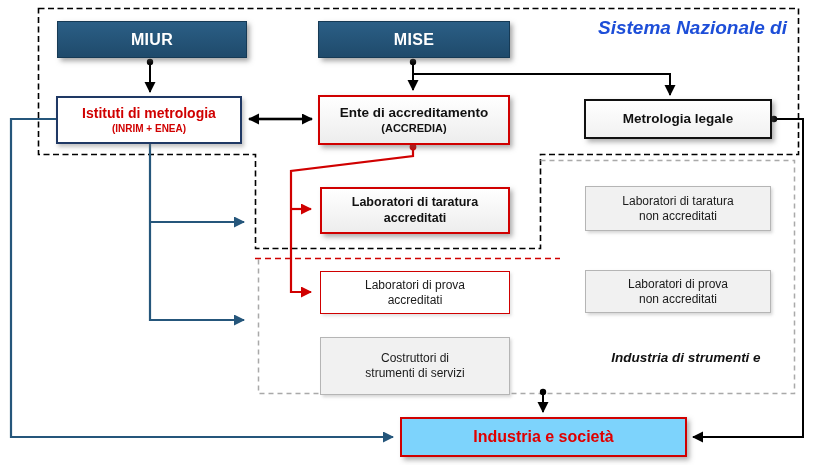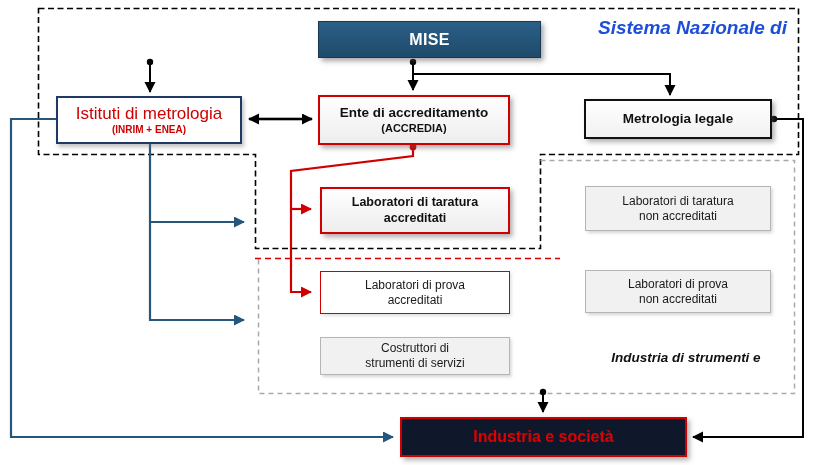--- a/index.html
+++ b/index.html
@@ -15,35 +15,35 @@
   .lnR  { fill:none; stroke:#d00000; stroke-width:2.2; }
   .lnB  { fill:none; stroke:#25567B; stroke-width:2.2; }
 
   .box { position:absolute; display:flex; flex-direction:column; justify-content:center;
          align-items:center; text-align:center; line-height:1.25; }
   .hdr { background:linear-gradient(180deg,#2b5f86,#1f4a6b); color:#ffffff; font-weight:700;
          font-size:16px; letter-spacing:.3px; border:1px solid #163a55;
          box-shadow:2.5px 3px 5px rgba(90,90,90,.55); }
   .istituti { background:#ffffff; border:2px solid #1F3864; color:#d00000;
          box-shadow:2px 2.5px 4px rgba(120,120,120,.45); }
-  .istituti .l1 { font-weight:400; font-size:17px; }
+  .istituti .l1 { font-weight:700; font-size:14px; }
   .istituti .l2 { font-weight:700; font-size:10px; }
   .redstrong { background:linear-gradient(180deg,#ffffff,#ededed); border:2.5px solid #d00000;
          color:#111111; box-shadow:2.5px 3px 5px rgba(90,90,90,.5); }
   .redstrong .l1 { font-weight:700; font-size:13.5px; }
   .redstrong .l2 { font-weight:700; font-size:11px; }
   .redstrong.eq .l1, .redstrong.eq .l2 { font-size:12.5px; }
   .blackbox { background:linear-gradient(180deg,#ffffff,#f1f1f1); border:2px solid #111111;
          color:#111111; font-weight:700; font-size:13.5px;
          box-shadow:2.5px 3px 5px rgba(90,90,90,.5); }
   .graybox { background:#f1f1f1; border:1px solid #b5b5b5; color:#1a1a1a; font-size:12px;
          box-shadow:1.5px 2px 3px rgba(150,150,150,.4); }
   .redthin { background:#ffffff; border:1.5px solid #d00000; color:#1a1a1a; font-size:12px;
          box-shadow:1.5px 2px 3px rgba(150,150,150,.3); }
-  .industria { background:#0f172a; border:2px solid #d00000; color:#e00000; font-weight:700;
+  .industria { background:#7dd3fc; border:2px solid #d00000; color:#e00000; font-weight:700;
          font-size:16px; box-shadow:2.5px 3px 5px rgba(90,90,90,.5); }
   .sys-title { position:absolute; color:#1d4ed8; font-weight:700; font-style:italic;
          font-size:19px; text-align:left; line-height:1.25; }
   .fornitori { position:absolute; color:#111111; font-weight:700; font-style:italic;
          font-size:13.5px; text-align:center; line-height:1.3; }
 </style>
 </head>
 <body>
 
 <div class="canvas">
@@ -87,22 +87,25 @@
 
     <path class="lnB" d="M56,119 H11 V437 H393" marker-end="url(#mb)"></path>
     <path class="lnB" d="M150,144 V320 H244" marker-end="url(#mb)"></path>
     <path class="lnB" d="M150,222 H244" marker-end="url(#mb)"></path>
   </svg>
 
   <div class="sys-title" style="left:598px;top:16px;width:205px">
     <div>Sistema Nazionale di</div>
   </div>
 
+  <div class="box hdr" style="left:57px;top:21px;width:190px;height:37px">
+    <span>MIUR</span>
+  </div>
 
-  <div class="box hdr" style="left:318px;top:21px;width:223px;height:37px">
+  <div class="box hdr" style="left:318px;top:21px;width:192px;height:37px">
     <span>MISE</span>
   </div>
 
   <div class="box istituti" style="left:56px;top:96px;width:186px;height:48px">
     <span class="l1">Istituti di metrologia</span>
     <span class="l2">(INRIM + ENEA)</span>
   </div>
 
   <div class="box redstrong" style="left:318px;top:95px;width:192px;height:50px">
     <span class="l1">Ente di accreditamento</span>
@@ -126,21 +129,21 @@
   <div class="box redthin" style="left:320px;top:271px;width:190px;height:43px">
     <span>Laboratori di prova</span>
     <span>accreditati</span>
   </div>
 
   <div class="box graybox" style="left:585px;top:270px;width:186px;height:43px">
     <span>Laboratori di prova</span>
     <span>non accreditati</span>
   </div>
 
-  <div class="box graybox" style="left:320px;top:337px;width:190px;height:38px">
+  <div class="box graybox" style="left:320px;top:337px;width:190px;height:58px">
     <span>Costruttori di</span>
     <span>strumenti di servizi</span>
   </div>
 
   <div class="fornitori" style="left:588px;top:349px;width:196px">
     <div>Industria di strumenti e</div>
   </div>
 
   <div class="box industria" style="left:400px;top:417px;width:287px;height:40px">
     <span>Industria e società</span>

